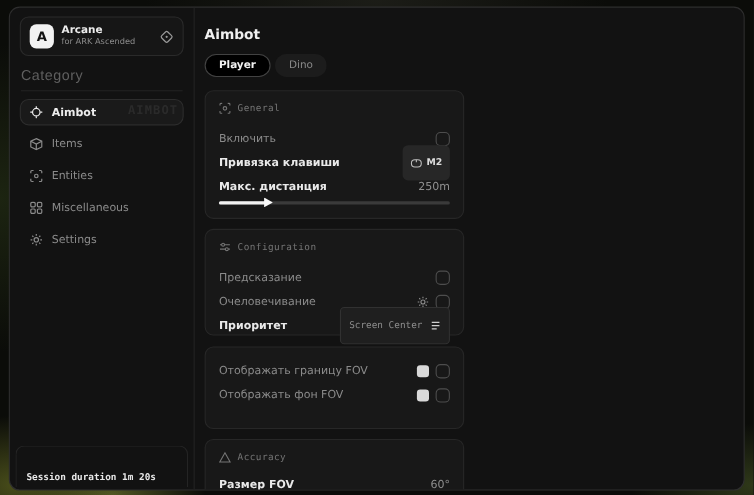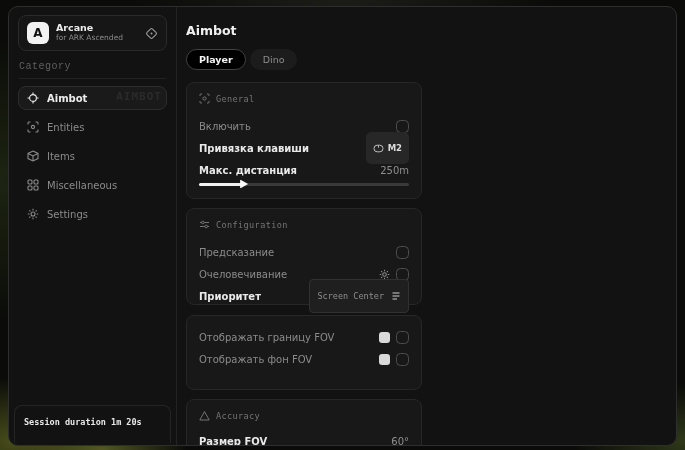--- a/index.html
+++ b/index.html
@@ -29,22 +29,22 @@
   .brand-logo {
     width:22px; height:22px; border-radius:6px; background:#f2f2f2;
     color:#111; font-weight:bold; font-size:12px;
     display:flex; align-items:center; justify-content:center; flex:none;
   }
   .brand-text { flex:1; line-height:1.15; }
   .brand-title { color:#ececec; font-size:9.5px; font-weight:bold; }
   .brand-sub { color:#8b8b8b; font-size:7.5px; }
   .brand-target { color:#9a9a9a; flex:none; display:flex; }
   .category {
-    margin:10px 1px 0 1px; color:#5f5f5f; font-size:10px; letter-spacing:.5px;
-    font-family:Liberation Mono, monospace;
+    margin:10px 1px 0 1px; color:#5f5f5f; font-size:13px; letter-spacing:.5px;
+    font-family:Liberation Sans, sans-serif;
     padding-bottom:6px; border-bottom:1px solid #222;
   }
   .nav { margin-top:7px; display:flex; flex-direction:column; }
   .nav-item {
     height:24px; margin-bottom:5px; display:flex; align-items:center; gap:8px;
     padding:0 8px; color:#8b8b8b; font-size:10px; border:1px solid transparent;
     border-radius:8px; position:relative; overflow:hidden;
   }
   .nav-item.active { color:#ededed; background:#1a1a1a; border-color:#2d2d2d; font-weight:bold; }
   .nav-item .ico { display:flex; color:inherit; flex:none; }
@@ -52,21 +52,21 @@
     position:absolute; right:4px; top:3px; color:#3a3a3a; opacity:.55;
     font-family:"DejaVu Sans Mono", monospace; font-size:11px; font-weight:bold;
     letter-spacing:1px; pointer-events:none;
   }
   .side-footer {
     position:absolute; left:5px; right:5px; bottom:2px; height:38px;
     border:1px solid #242424; border-bottom:none; border-radius:8px 8px 0 0;
     padding:6px 9px 0 9px; font-family:"DejaVu Sans Mono", monospace;
   }
   .foot-line1 { color:#8a8a8a; font-size:8.5px; letter-spacing:.3px; }
-  .foot-line2 { color:#e8e8e8; font-size:8.5px; font-weight:bold; margin-top:5px; }
+  .foot-line2 { color:#e8e8e8; font-size:8.5px; font-weight:bold; margin-top:17px; }
   
   .main { flex:1; padding:16px 10px 0 9px; }
   .page-title { color:#f0f0f0; font-size:12.5px; font-weight:bold; }
   .tabs { display:flex; gap:4px; margin-top:11px; }
   .tab {
     height:21px; padding:0 12px; display:flex; align-items:center;
     border-radius:11px; font-size:9.5px; background:#1c1c1c; color:#8b8b8b;
     border:1px solid transparent;
   }
   .tab.active { background:#000000; border-color:#424242; color:#f2f2f2; font-weight:bold; }
@@ -148,34 +148,34 @@
             <circle cx="6" cy="6" r="3.4"></circle>
             <path d="M6 .5V2.4M6 9.6v1.9M.5 6h1.9M9.6 6h1.9"></path>
           </svg>
         </span>
         <span>Aimbot</span>
         <span class="watermark">AIMBOT</span>
       </div>
       <div class="nav-item">
         <span class="ico">
           <svg width="12" height="12" viewBox="0 0 12 12" fill="none" stroke="currentColor" stroke-width="1.1">
+            <path d="M6 1l5 2.4v5.2L6 11 1 8.6V3.4L6 1z"></path>
+            <path d="M1 3.4L6 6l5-2.6M6 6v5"></path>
+          </svg>
+        </span>
+        <span>Items</span>
+      </div>
+      <div class="nav-item">
+        <span class="ico">
+          <svg width="12" height="12" viewBox="0 0 12 12" fill="none" stroke="currentColor" stroke-width="1.1">
             <path d="M1 3.5V2a1 1 0 0 1 1-1h1.5M8.5 1H10a1 1 0 0 1 1 1v1.5M11 8.5V10a1 1 0 0 1-1 1H8.5M3.5 11H2a1 1 0 0 1-1-1V8.5"></path>
             <circle cx="6" cy="6" r="1.6"></circle>
           </svg>
         </span>
         <span>Entities</span>
-      </div>
-      <div class="nav-item">
-        <span class="ico">
-          <svg width="12" height="12" viewBox="0 0 12 12" fill="none" stroke="currentColor" stroke-width="1.1">
-            <path d="M6 1l5 2.4v5.2L6 11 1 8.6V3.4L6 1z"></path>
-            <path d="M1 3.4L6 6l5-2.6M6 6v5"></path>
-          </svg>
-        </span>
-        <span>Items</span>
       </div>
       <div class="nav-item">
         <span class="ico">
           <svg width="12" height="12" viewBox="0 0 12 12" fill="none" stroke="currentColor" stroke-width="1.1">
             <rect x="1" y="1" width="4" height="4" rx="1"></rect>
               <rect x="7" y="1" width="4" height="4" rx="1"></rect>
             <rect x="1" y="7" width="4" height="4" rx="1"></rect>
               <rect x="7" y="7" width="4" height="4" rx="1"></rect>
           </svg>
         </span>

